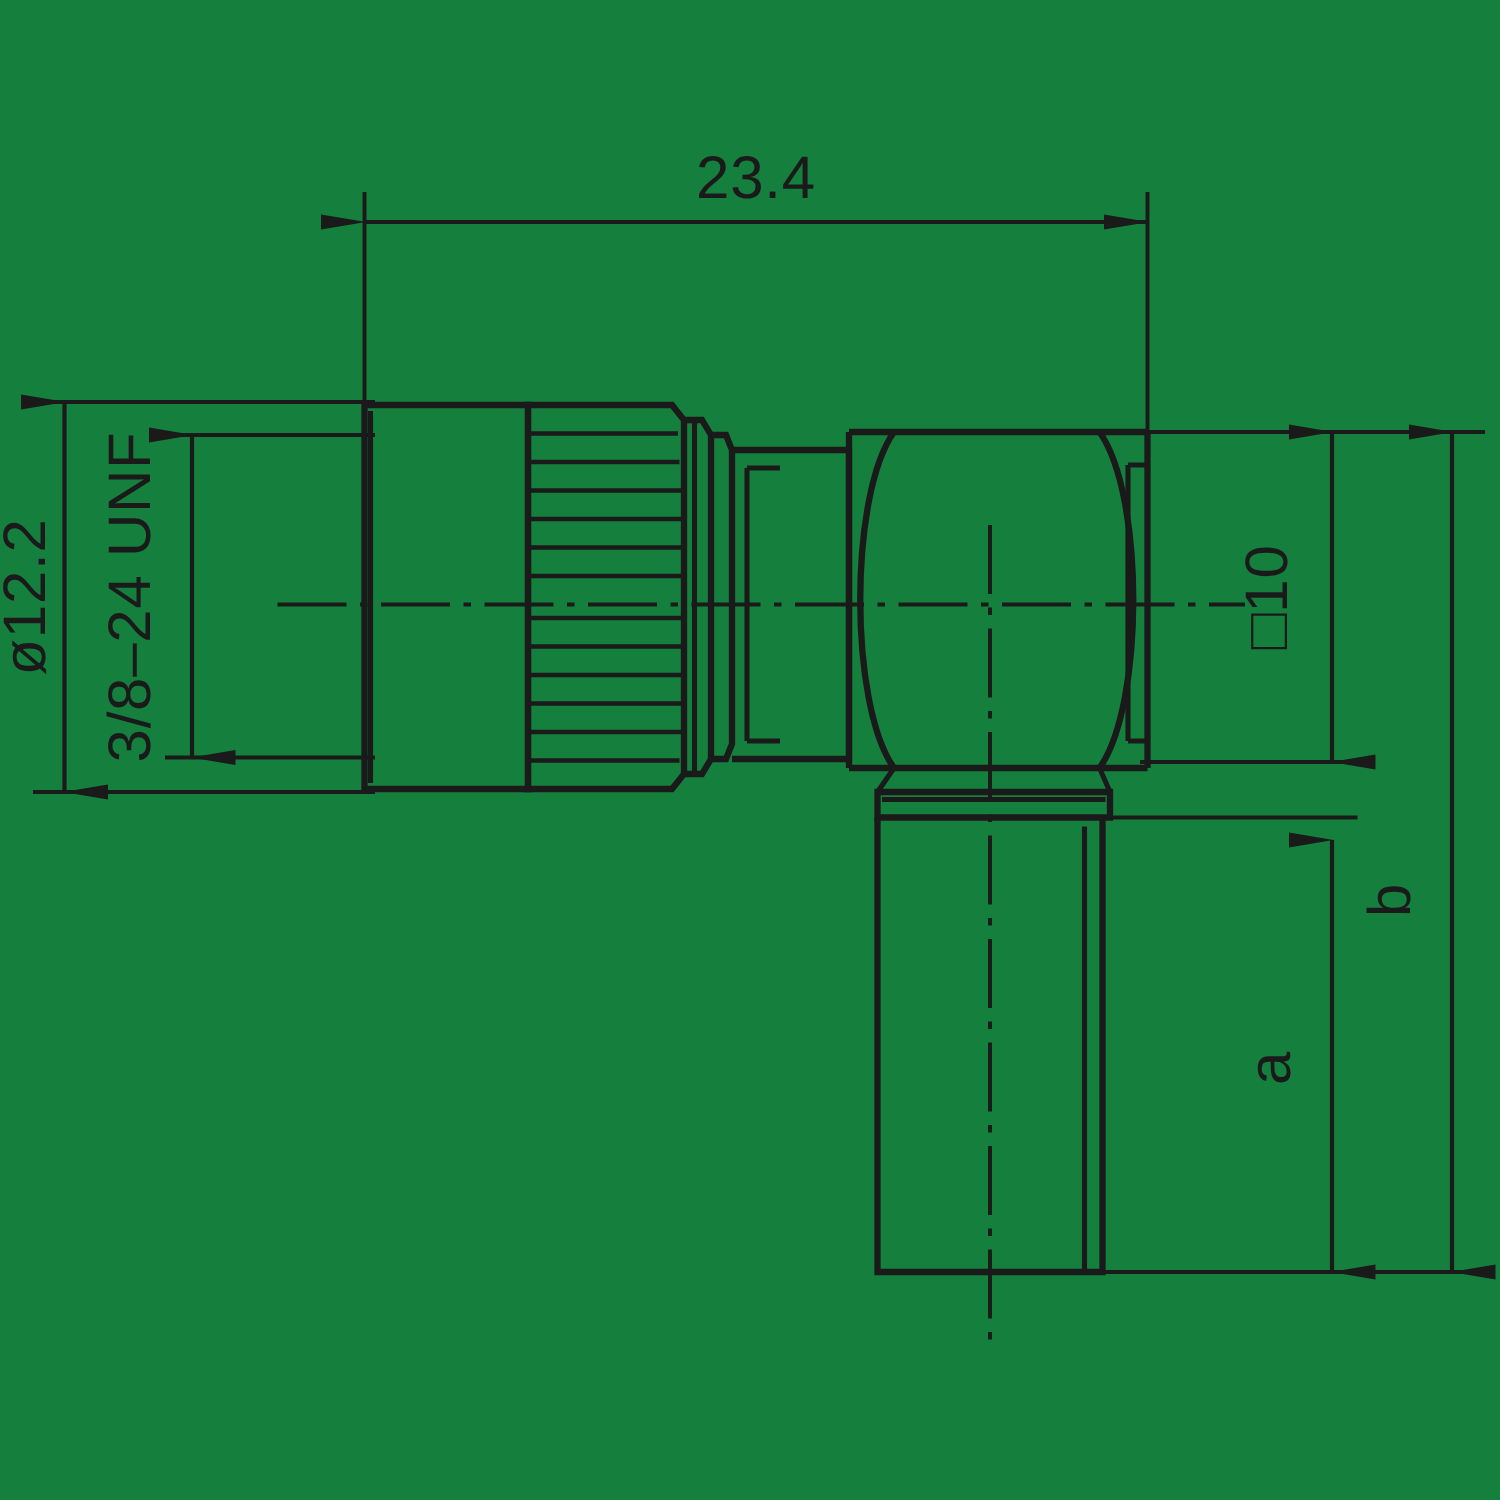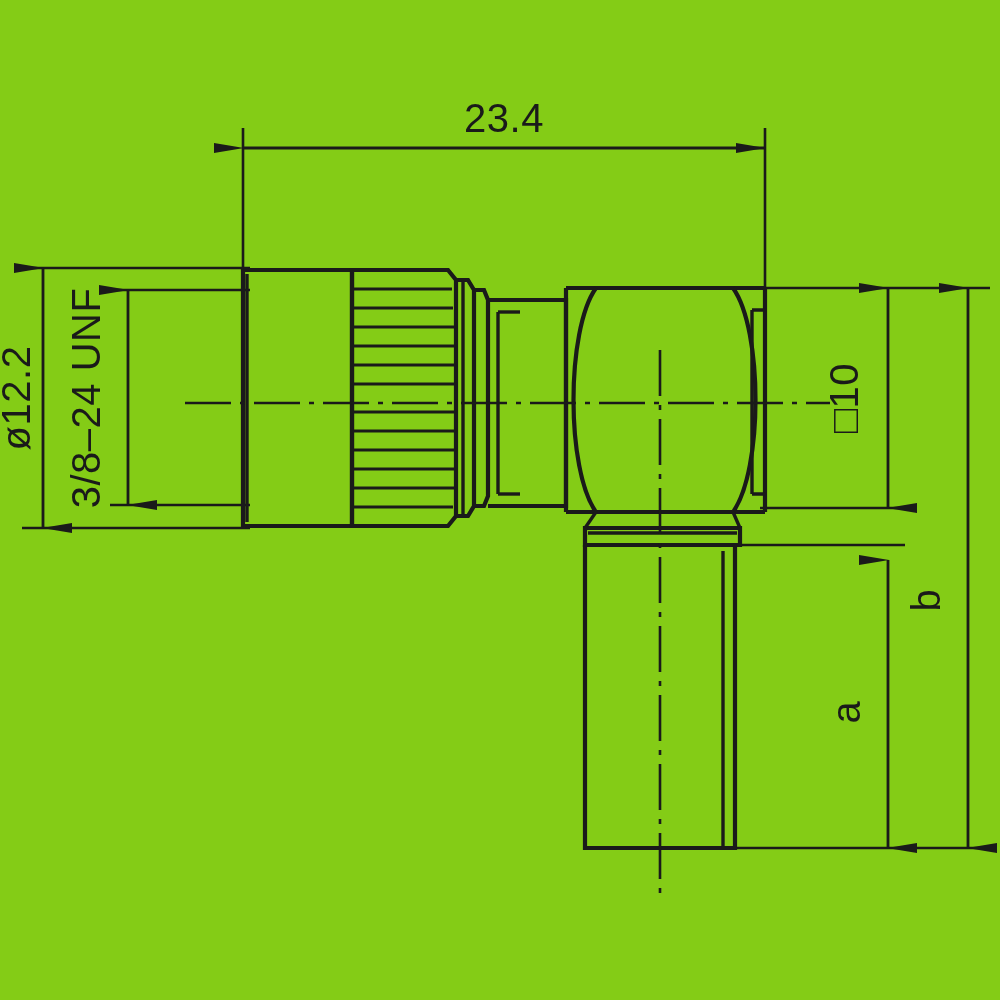--- a/index.html
+++ b/index.html
@@ -8,21 +8,21 @@
     padding: 0;
     background: #ffffff;
   }
   body {
     font-family: "Liberation Sans", sans-serif;
   }
   #drawing-root {
     position: relative;
     width: 1000px;
     height: 1000px;
-    background: #84cc16;
+    background: #15803d;
     overflow: hidden;
   }
   #drawing-root svg {
     display: block;
     width: 1000px;
     height: 1000px;
   }
   .ln {
     stroke: #1a1a1a;
     fill: none;

